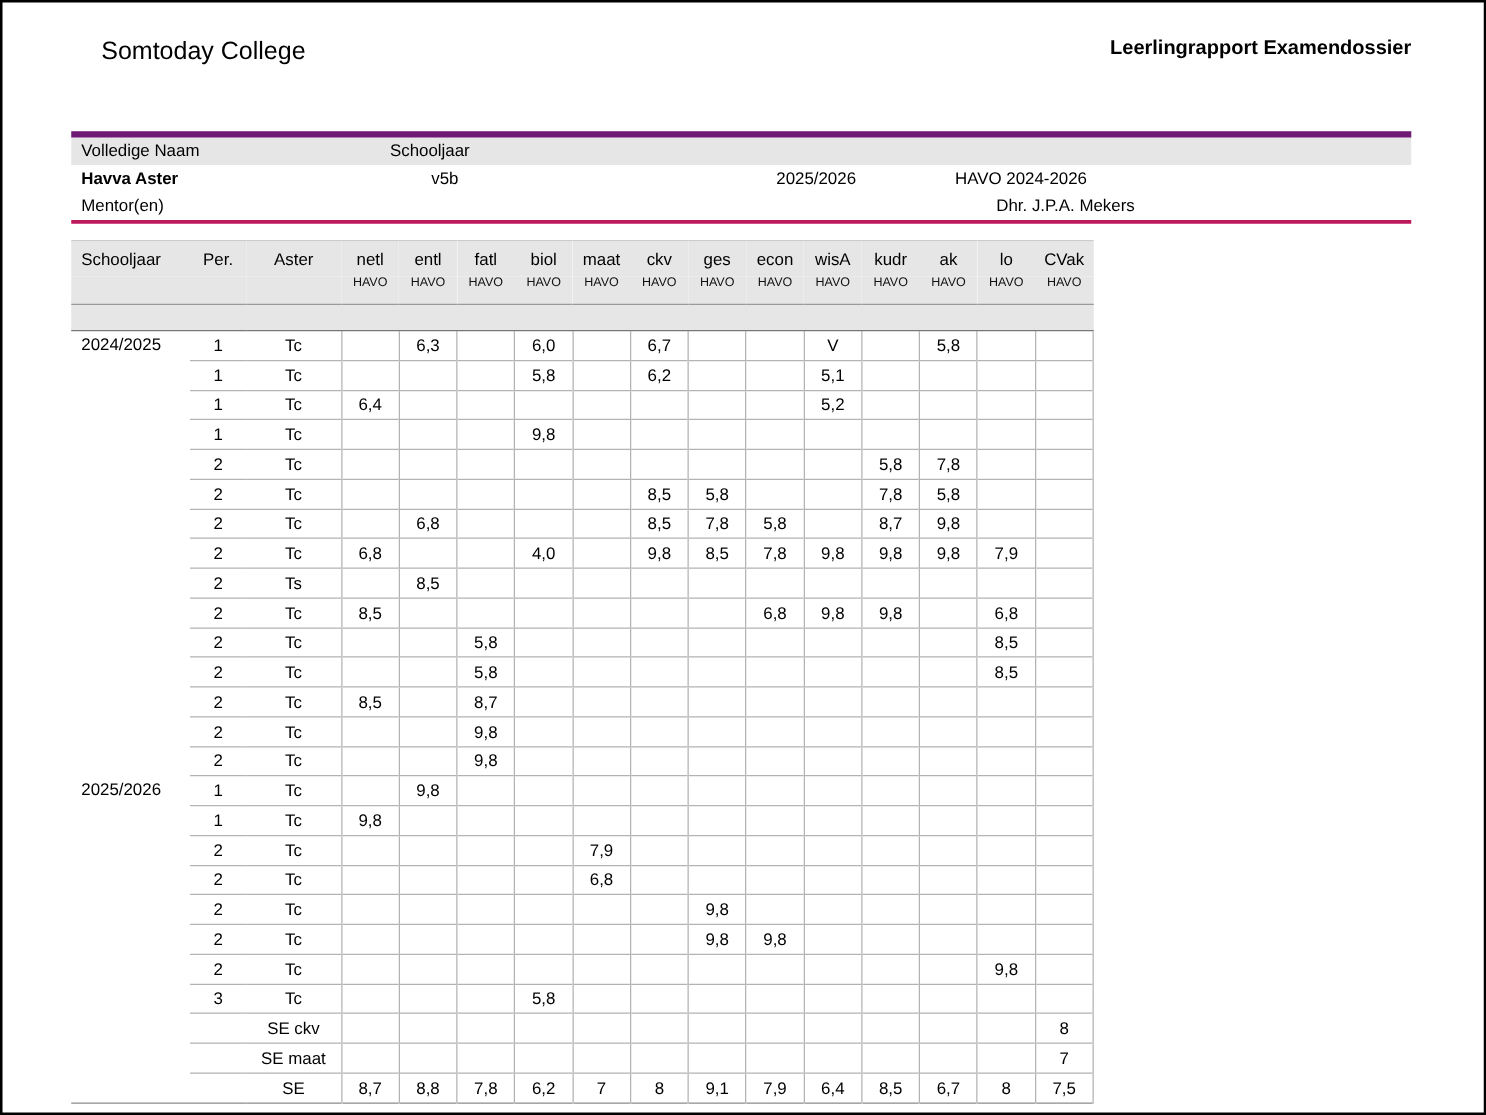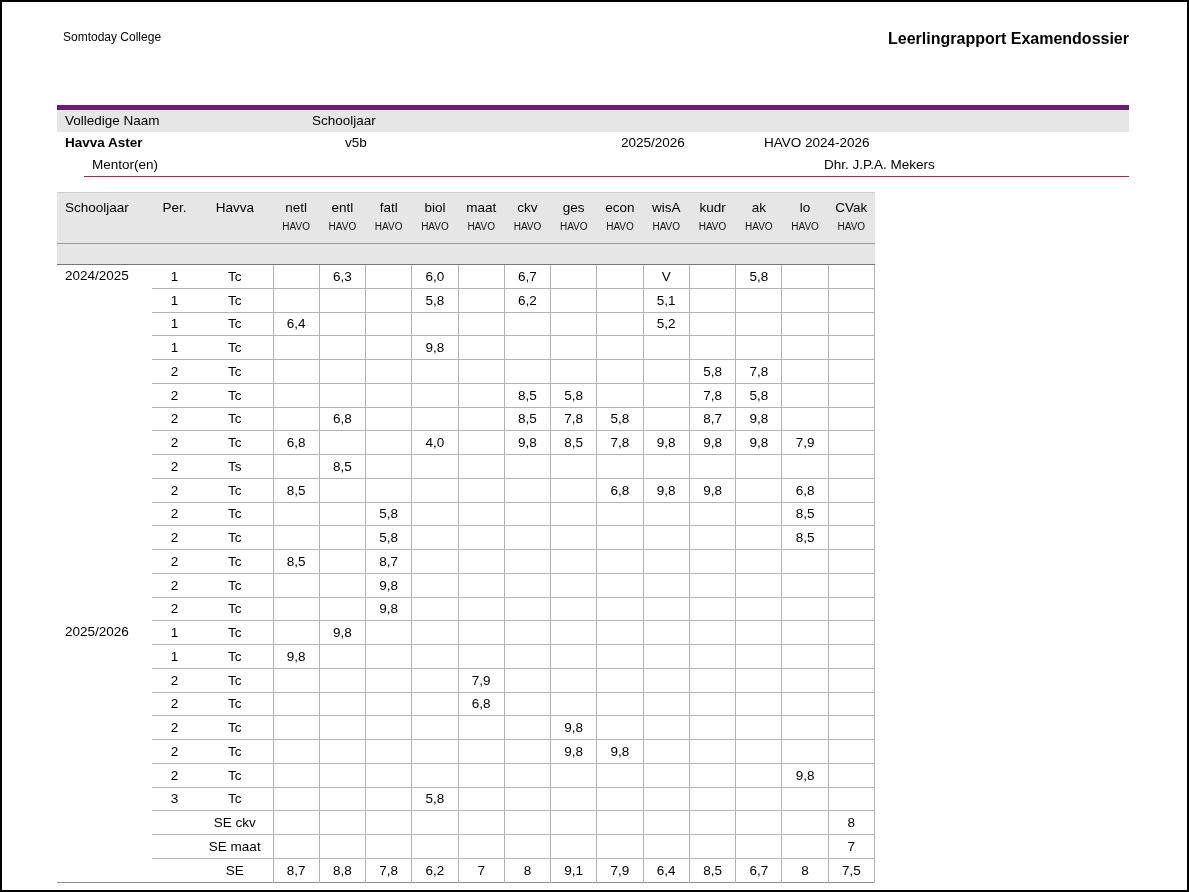--- a/index.html
+++ b/index.html
@@ -1,31 +1,31 @@
 <!DOCTYPE html>
 <html><head>
 <meta charset="utf-8">
 <style>
   html,body { margin:0; padding:0; background:#f2f2f2; }
   .page {
     position:relative; width:1189px; height:892px; box-sizing:border-box;
     background:#fff; border:2px solid #000; overflow:hidden;
     font-family:"Liberation Sans", sans-serif; color:#000;
   }
-  .school-name { position:absolute; left:61px; top:28px; font-size:12px; }
+  .school-name { position:absolute; left:79px; top:28px; font-size:20px; }
   .report-title { position:absolute; right:58px; top:28px; font-size:16px; font-weight:bold; }
 
   
   .info { position:absolute; left:55px; top:103px; width:1072px; font-size:13.5px; }
   .info-grid { display:grid; grid-template-columns:247px 243px 110px auto; }
   .info-band { background:#e6e6e6; border-top:5px solid #701a75; height:22px; }
   .info-grid > div { padding-left:8px; line-height:22px; height:22px; white-space:nowrap; }
   .info-values { height:22px;gap:33px; }
   .name-val { font-weight:bold; }
-  .mentor-row { position:relative; height:22px; line-height:22px; border-bottom:1px solid #be185d;margin-left:27px; }
+  .mentor-row { position:relative; height:22px; line-height:22px; border-bottom:3px solid #be185d; }
   .mentor-label { padding-left:8px; }
   .mentor-name { position:absolute; left:740px; top:0; }
 
   
   .grades-wrap { position:absolute; left:55px; top:190px; }
   table.grades { border-collapse:collapse; table-layout:fixed; width:818px;
                  border-bottom:1px solid #8c8c8c; }
   table.grades th, table.grades td { padding:0; white-space:nowrap; overflow:hidden; }
   thead th { background:#e6e6e6; font-weight:normal; font-size:13.5px; }
   thead tr.trow1 th { height:28px; vertical-align:middle; border-top:1px solid #ccc; }
@@ -70,21 +70,21 @@
     <table class="grades">
       <colgroup>
         <col style="width:95px">
           <col style="width:45px">
           <col style="width:76px">
       </colgroup>
       <thead>
         <tr class="trow1">
           <th class="h-year">Schooljaar</th>
           <th>Per.</th>
-          <th>Havva</th>
+          <th>Aster</th>
         <th class="subj">netl</th>
             <th class="subj">entl</th>
             <th class="subj">fatl</th>
             <th class="subj">biol</th>
             <th class="subj">maat</th>
             <th class="subj">ckv</th>
             <th class="subj">ges</th>
             <th class="subj">econ</th>
             <th class="subj">wisA</th>
             <th class="subj">kudr</th>

